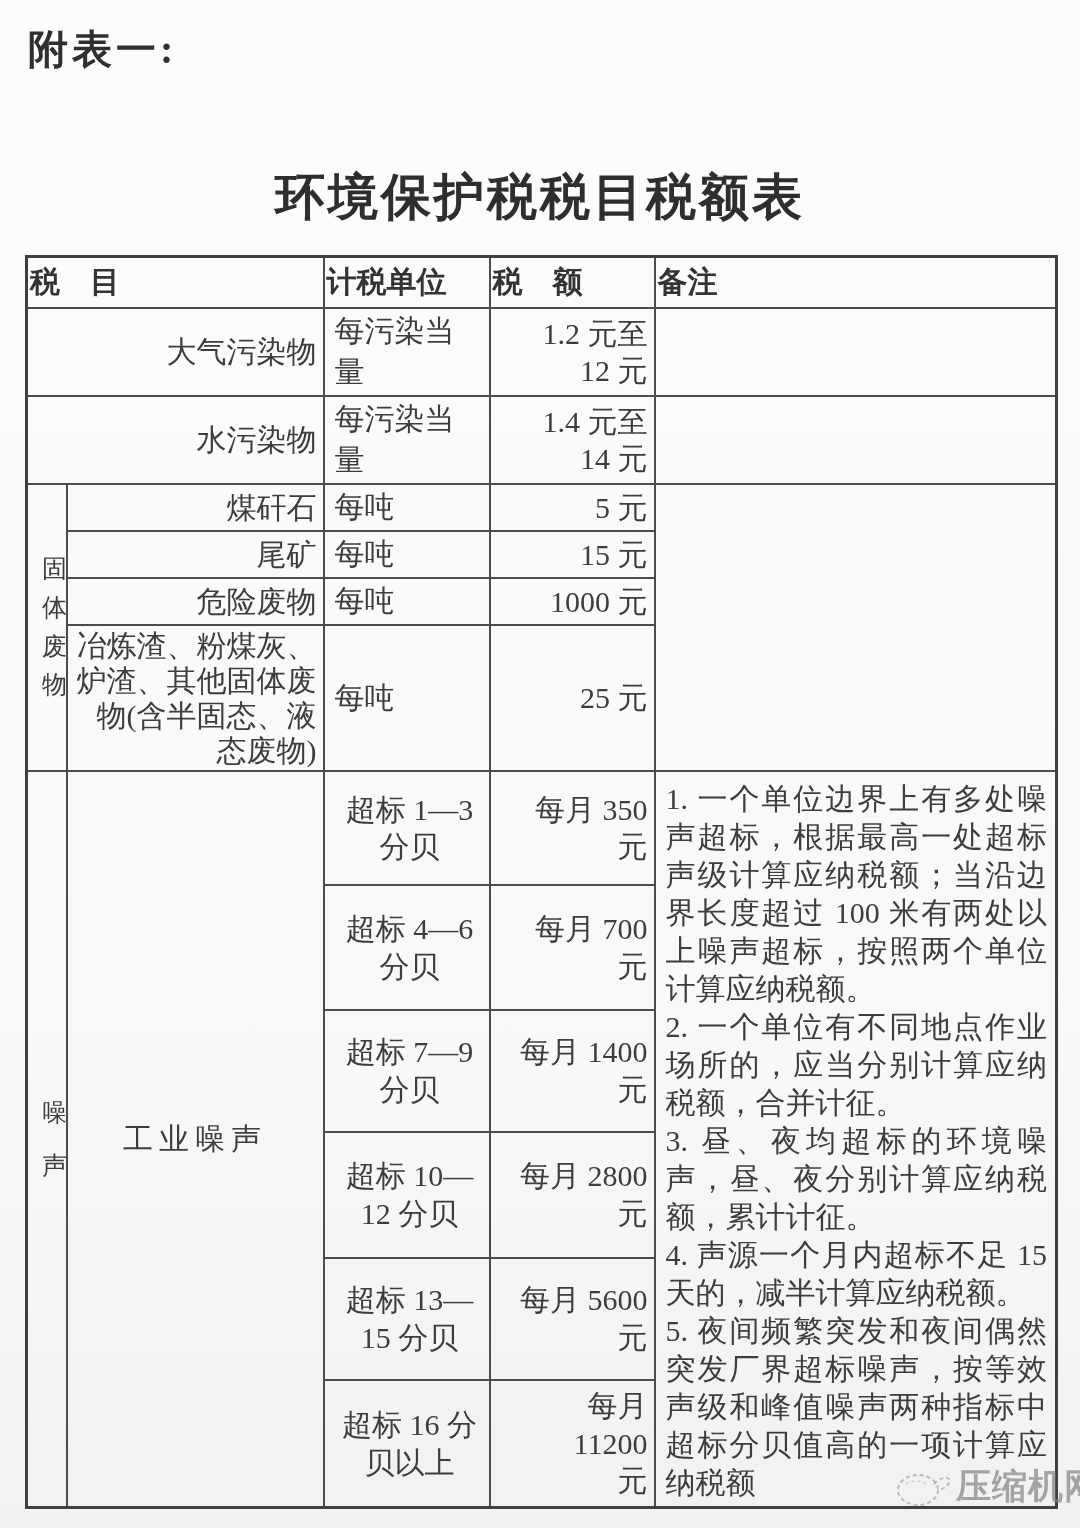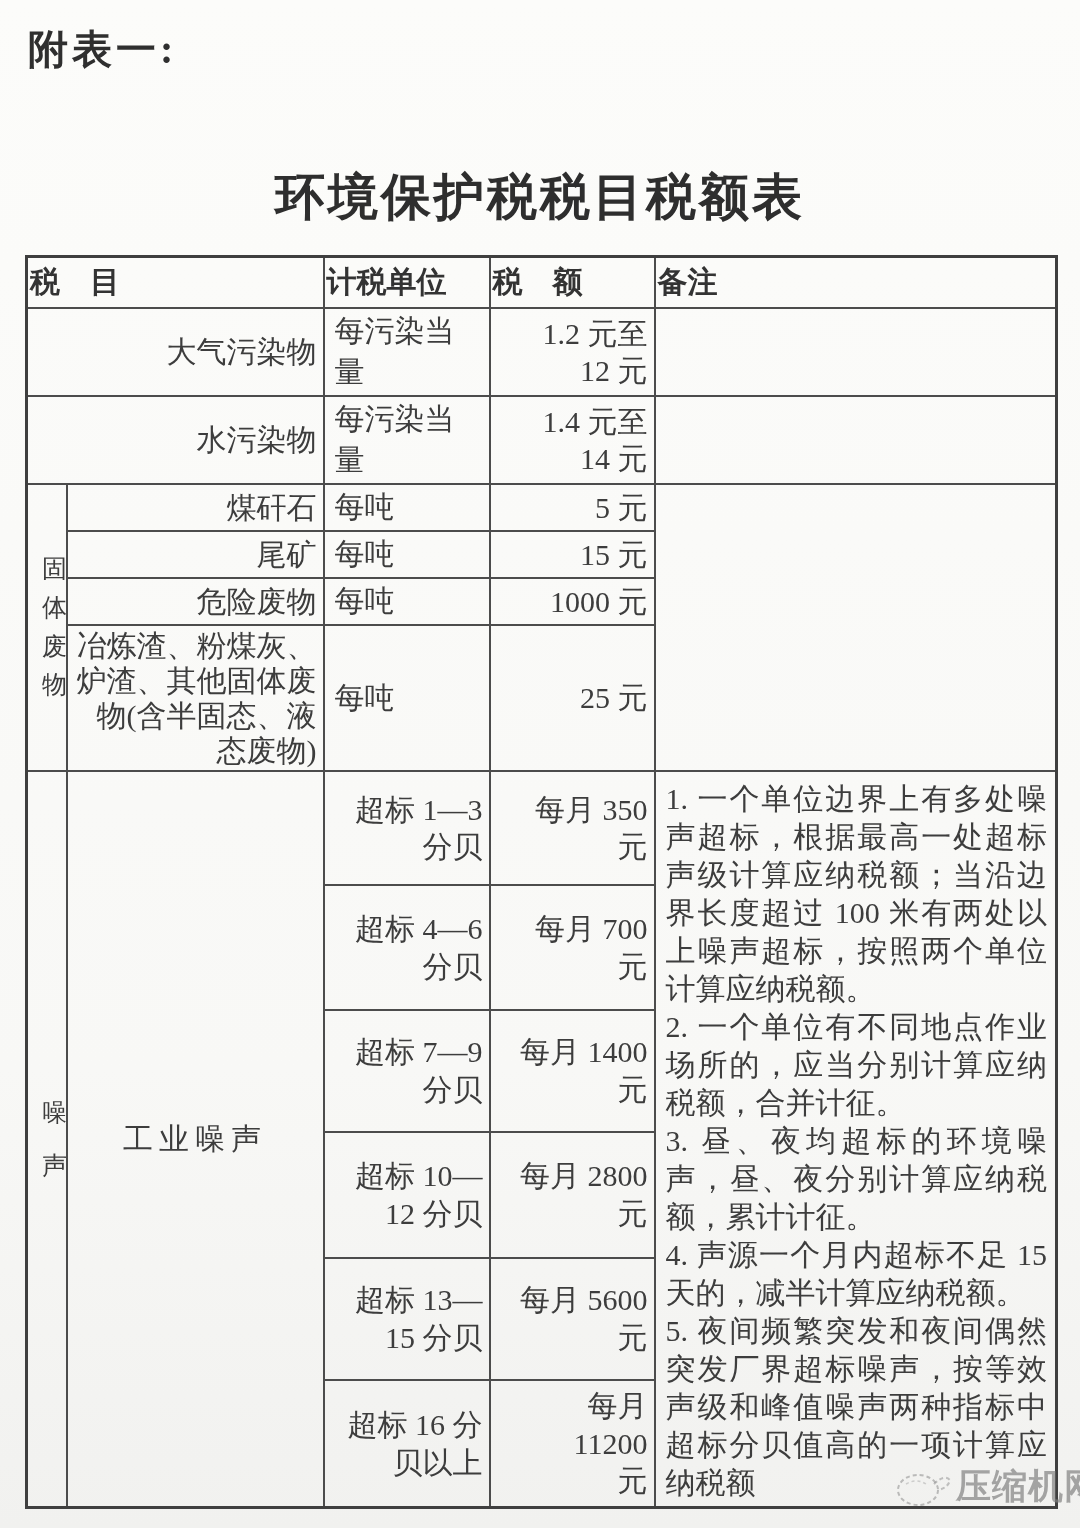--- a/index.html
+++ b/index.html
@@ -57,21 +57,21 @@
   .r-n0{height:111px}
   .r-n1{height:122px}
   .r-n2{height:119px}
   .r-n3{height:123px}
   .r-n4{height:119px}
   .r-n5{height:125px}
 
   td.item{text-align:right;padding-left:0;white-space:pre-line;line-height:1.17;}
   td.unit{text-align:left;padding-left:10px;}
   td.amount{text-align:right;padding-left:24px;white-space:pre-line;line-height:1.25;}
-  td.range{text-align:right;padding-left:12px;white-space:pre-line;line-height:1.25;}
+  td.range{text-align:center;padding-left:12px;white-space:pre-line;line-height:1.25;}
   td.vlabel{
     text-align:center;padding:14px;
     word-break:break-all;line-height:1.55;
     font-size:25px;
   }
   td.vlabel-noise{line-height:2.15;}
   td.noise-cat{text-align:center;letter-spacing:6px;}
   td.remarks{
     vertical-align:top;
     padding:8px 8px 4px 10px;

